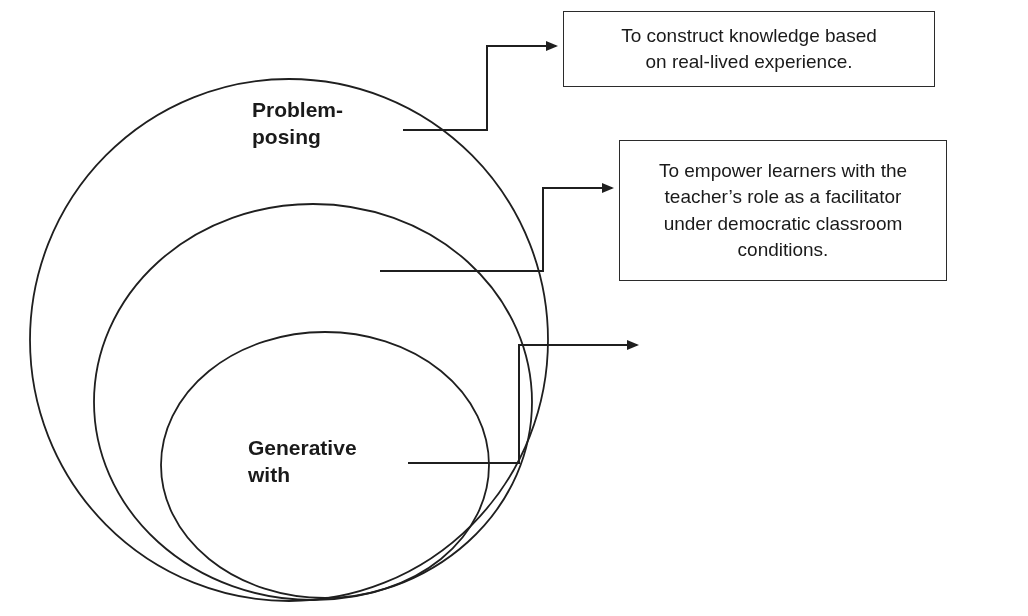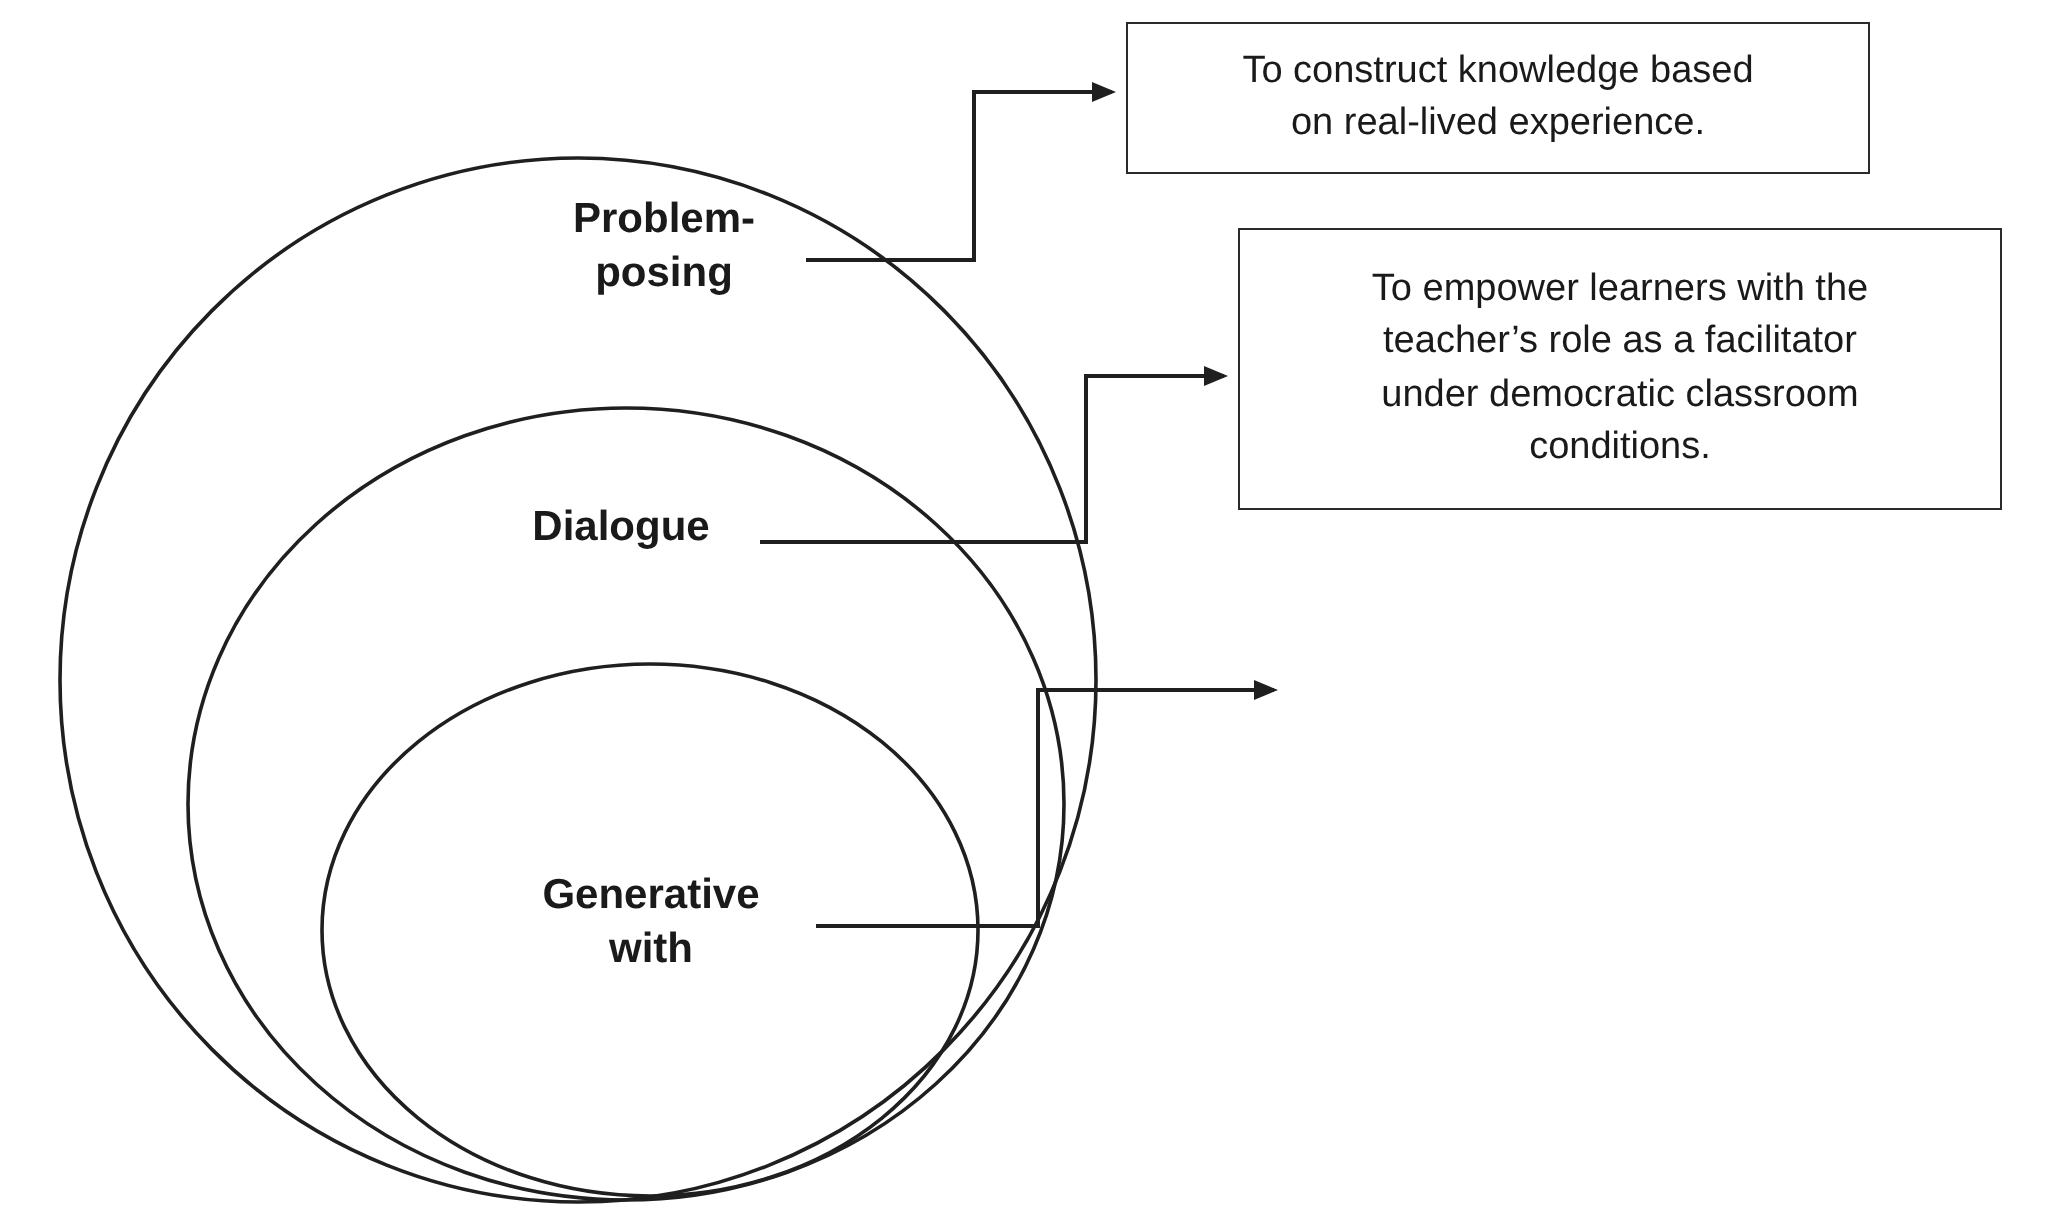--- a/index.html
+++ b/index.html
@@ -21,21 +21,21 @@
     top: 0;
     width: 1028px;
     height: 616px;
   }
   .ring-label {
     position: absolute;
     font-weight: bold;
     font-size: 21px;
     line-height: 1.3;
     color: #1a1a1a;
-    text-align: center;
+    text-align: left;
     white-space: pre-line;
   }
   .callout-box {
     position: absolute;
     border: 1.6px solid #2b2b2b;
     background: #ffffff;
     display: flex;
     align-items: center;
     justify-content: center;
     box-sizing: border-box;
@@ -66,31 +66,30 @@
     <ellipse cx="325" cy="465" rx="164" ry="133" fill="none" stroke="#1f1f1f" stroke-width="1.8"></ellipse>
 
     <polyline points="403,130 487,130 487,46 556,46" fill="none" stroke="#1f1f1f" stroke-width="2" marker-end="url(#arrowhead)"></polyline>
     <polyline points="380,271 543,271 543,188 612,188" fill="none" stroke="#1f1f1f" stroke-width="2" marker-end="url(#arrowhead)"></polyline>
     <polyline points="408,463 519,463 519,345 637,345" fill="none" stroke="#1f1f1f" stroke-width="2" marker-end="url(#arrowhead)"></polyline>
   </svg>
 
   <div class="ring-label" style="left:252px; top:96px; width:160px;">Problem-
 posing</div>
 
-  <div class="ring-label" style="left:238px; top:250px; width:145px;">Dialogue</div>
 
   <div class="ring-label" style="left:248px; top:434px; width:155px;">Generative
 with</div>
 
   <div class="callout-box" style="left:563px; top:11px; width:372px; height:76px;">
     <div class="callout-text">To construct knowledge based
 on real-lived experience.</div>
   </div>
 
-  <div class="callout-box" style="left:619px; top:114px; width:382px; height:141px;">
+  <div class="callout-box" style="left:619px; top:140px; width:328px; height:141px;">
     <div class="callout-text">To empower learners with the
 teacher’s role as a facilitator
 under democratic classroom
 conditions.</div>
   </div>
 
 
 </div>
 
 </body></html>

